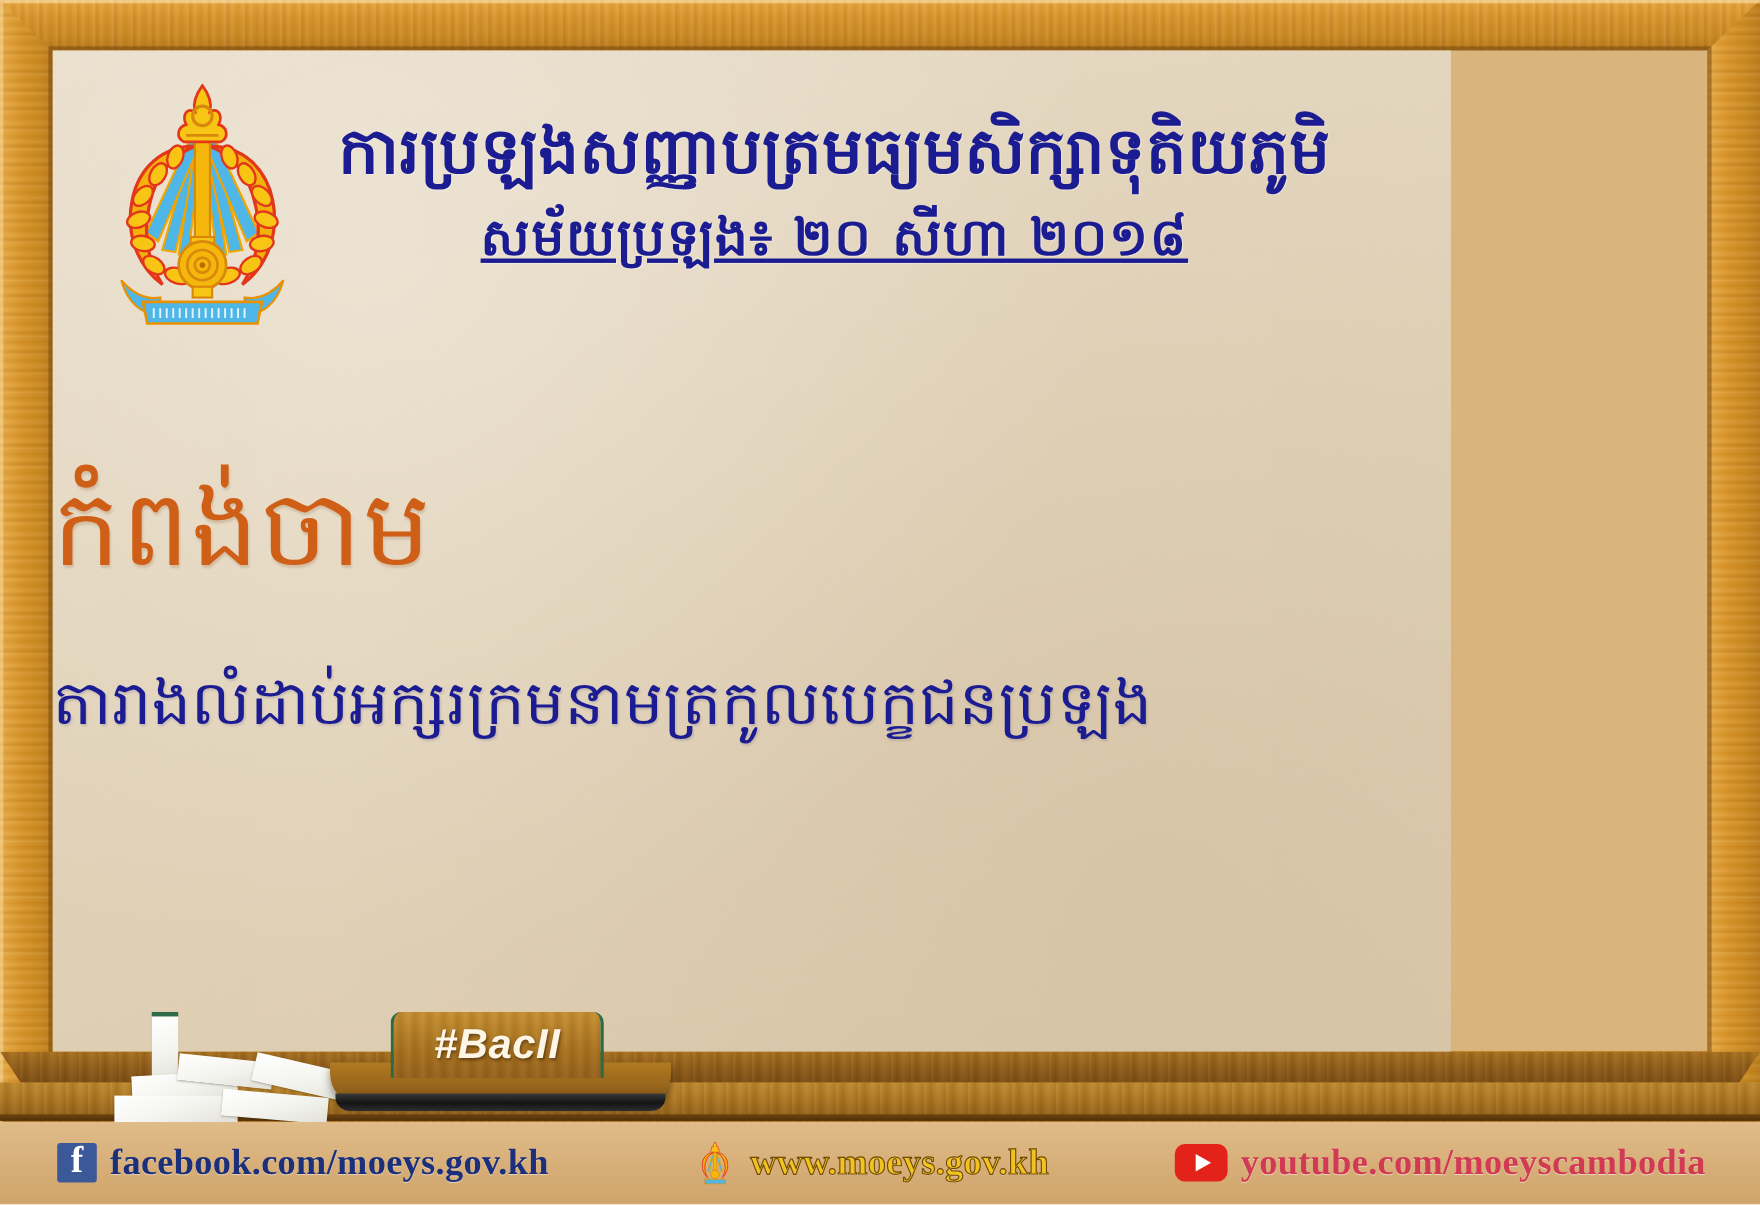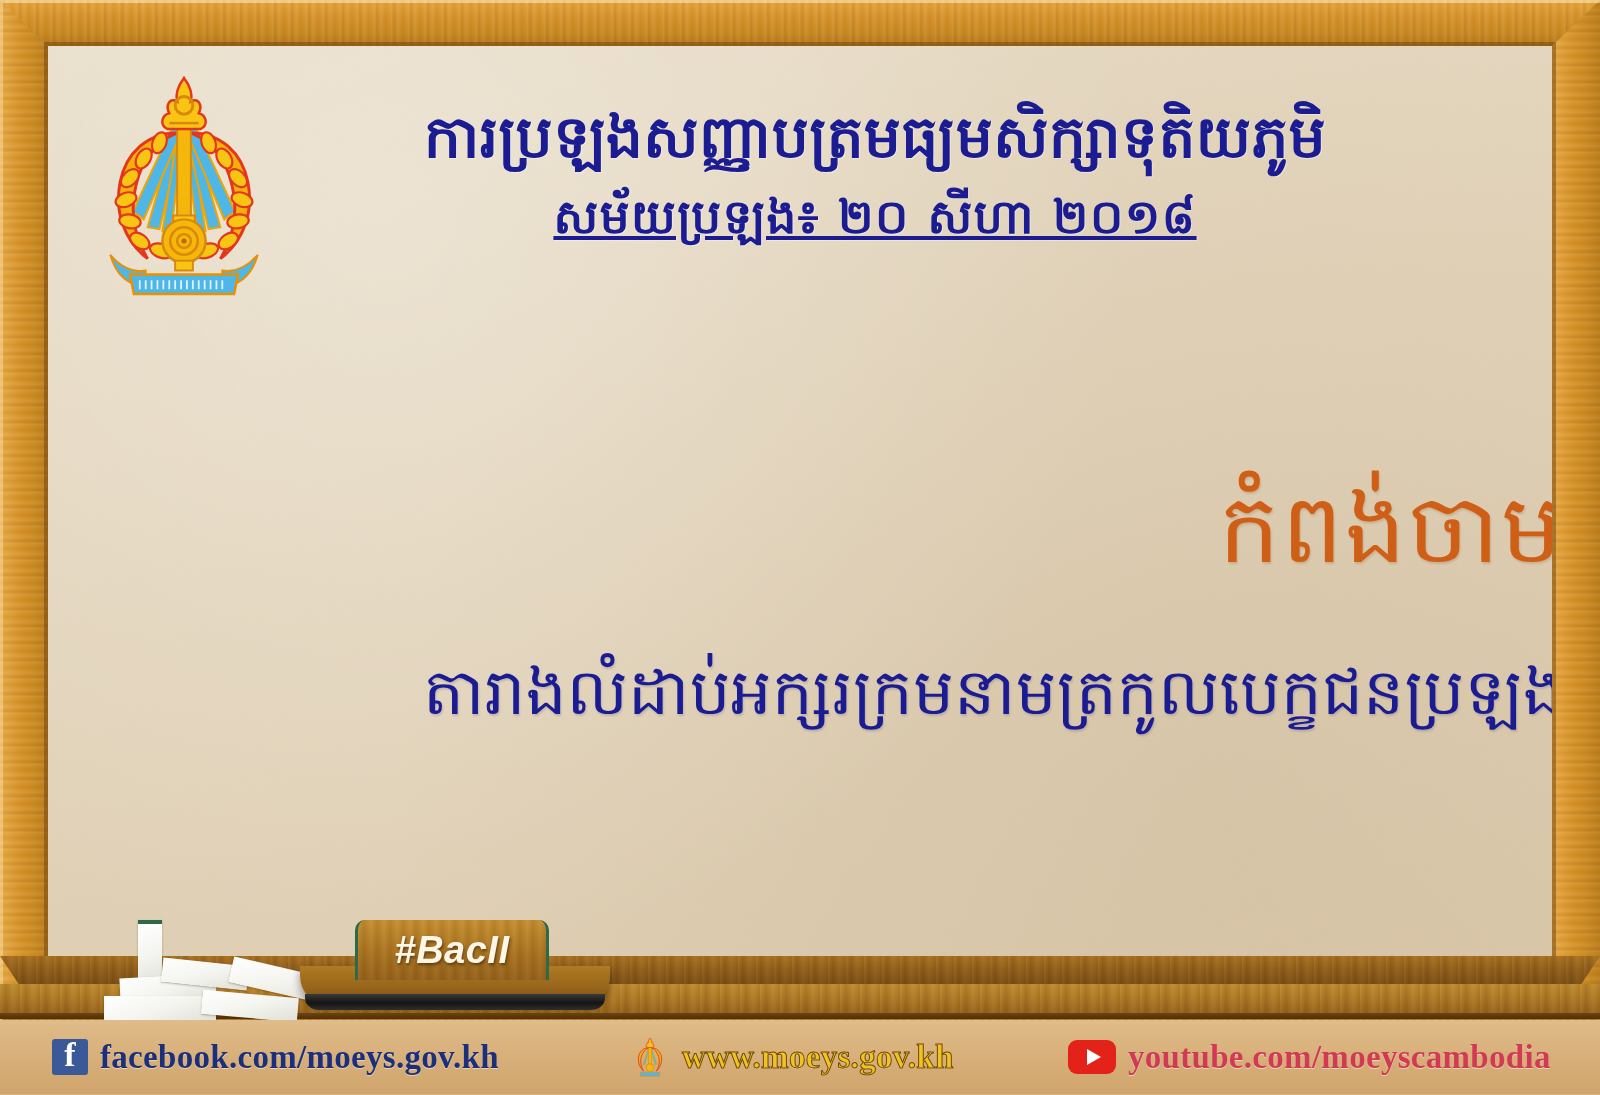--- a/index.html
+++ b/index.html
@@ -76,21 +76,21 @@
     box-sizing: border-box;
     border-top: 3px solid rgba(255,236,190,.55);
     border-left: 3px solid rgba(255,236,190,.40);
     pointer-events: none;
   }
 
   
   #board {
     position: absolute;
     left: 48px; top: 46px;
-    width: 1504px; height: 910px;
+    width: 1271px; height: 910px;
     background:
       radial-gradient(circle at 22% 18%, rgba(255,255,255,.30), rgba(255,255,255,0) 55%),
       radial-gradient(circle at 78% 82%, rgba(160,130,90,.12), rgba(0,0,0,0) 60%),
       linear-gradient(165deg, #e8dcc6 0%, #e3d4ba 45%, #ddcbae 100%);
     overflow: hidden;
   }
   #board-noise {
     position: absolute;
     left: 0; top: 0; right: 0; bottom: 0;
     opacity: .40;
@@ -137,37 +137,36 @@
     font-weight: 700;
     margin-top: 18px;
     letter-spacing: 1.5px;
     text-shadow: 1px 1px 0 rgba(255,255,255,.35);
     text-decoration: underline;
   }
 
   
   #body-block {
     position: absolute;
-    left: 12px; top: 380px;
+    left: 0; top: 380px;
     width: 100%;
-    text-align: right;
-    margin-top: 48px;
+    text-align: left;
   }
   #province-name {
     font-family: "DejaVu Sans", sans-serif;
     font-size: 96px;
     line-height: 1.15;
     color: #cf5f16;
     font-weight: 400;
     letter-spacing: 2px;
     text-shadow: 1px 2px 2px rgba(120,60,10,.18);
   }
   #list-heading {
     font-family: "DejaVu Sans", sans-serif;
-    font-size: 64px;
+    font-size: 56px;
     line-height: 1.2;
     color: #1b1b92;
     font-weight: 400;
     margin-top: 70px;
     letter-spacing: .5px;
     text-shadow: 1px 2px 2px rgba(30,30,110,.16);
   }
 
   
   #shelf {

